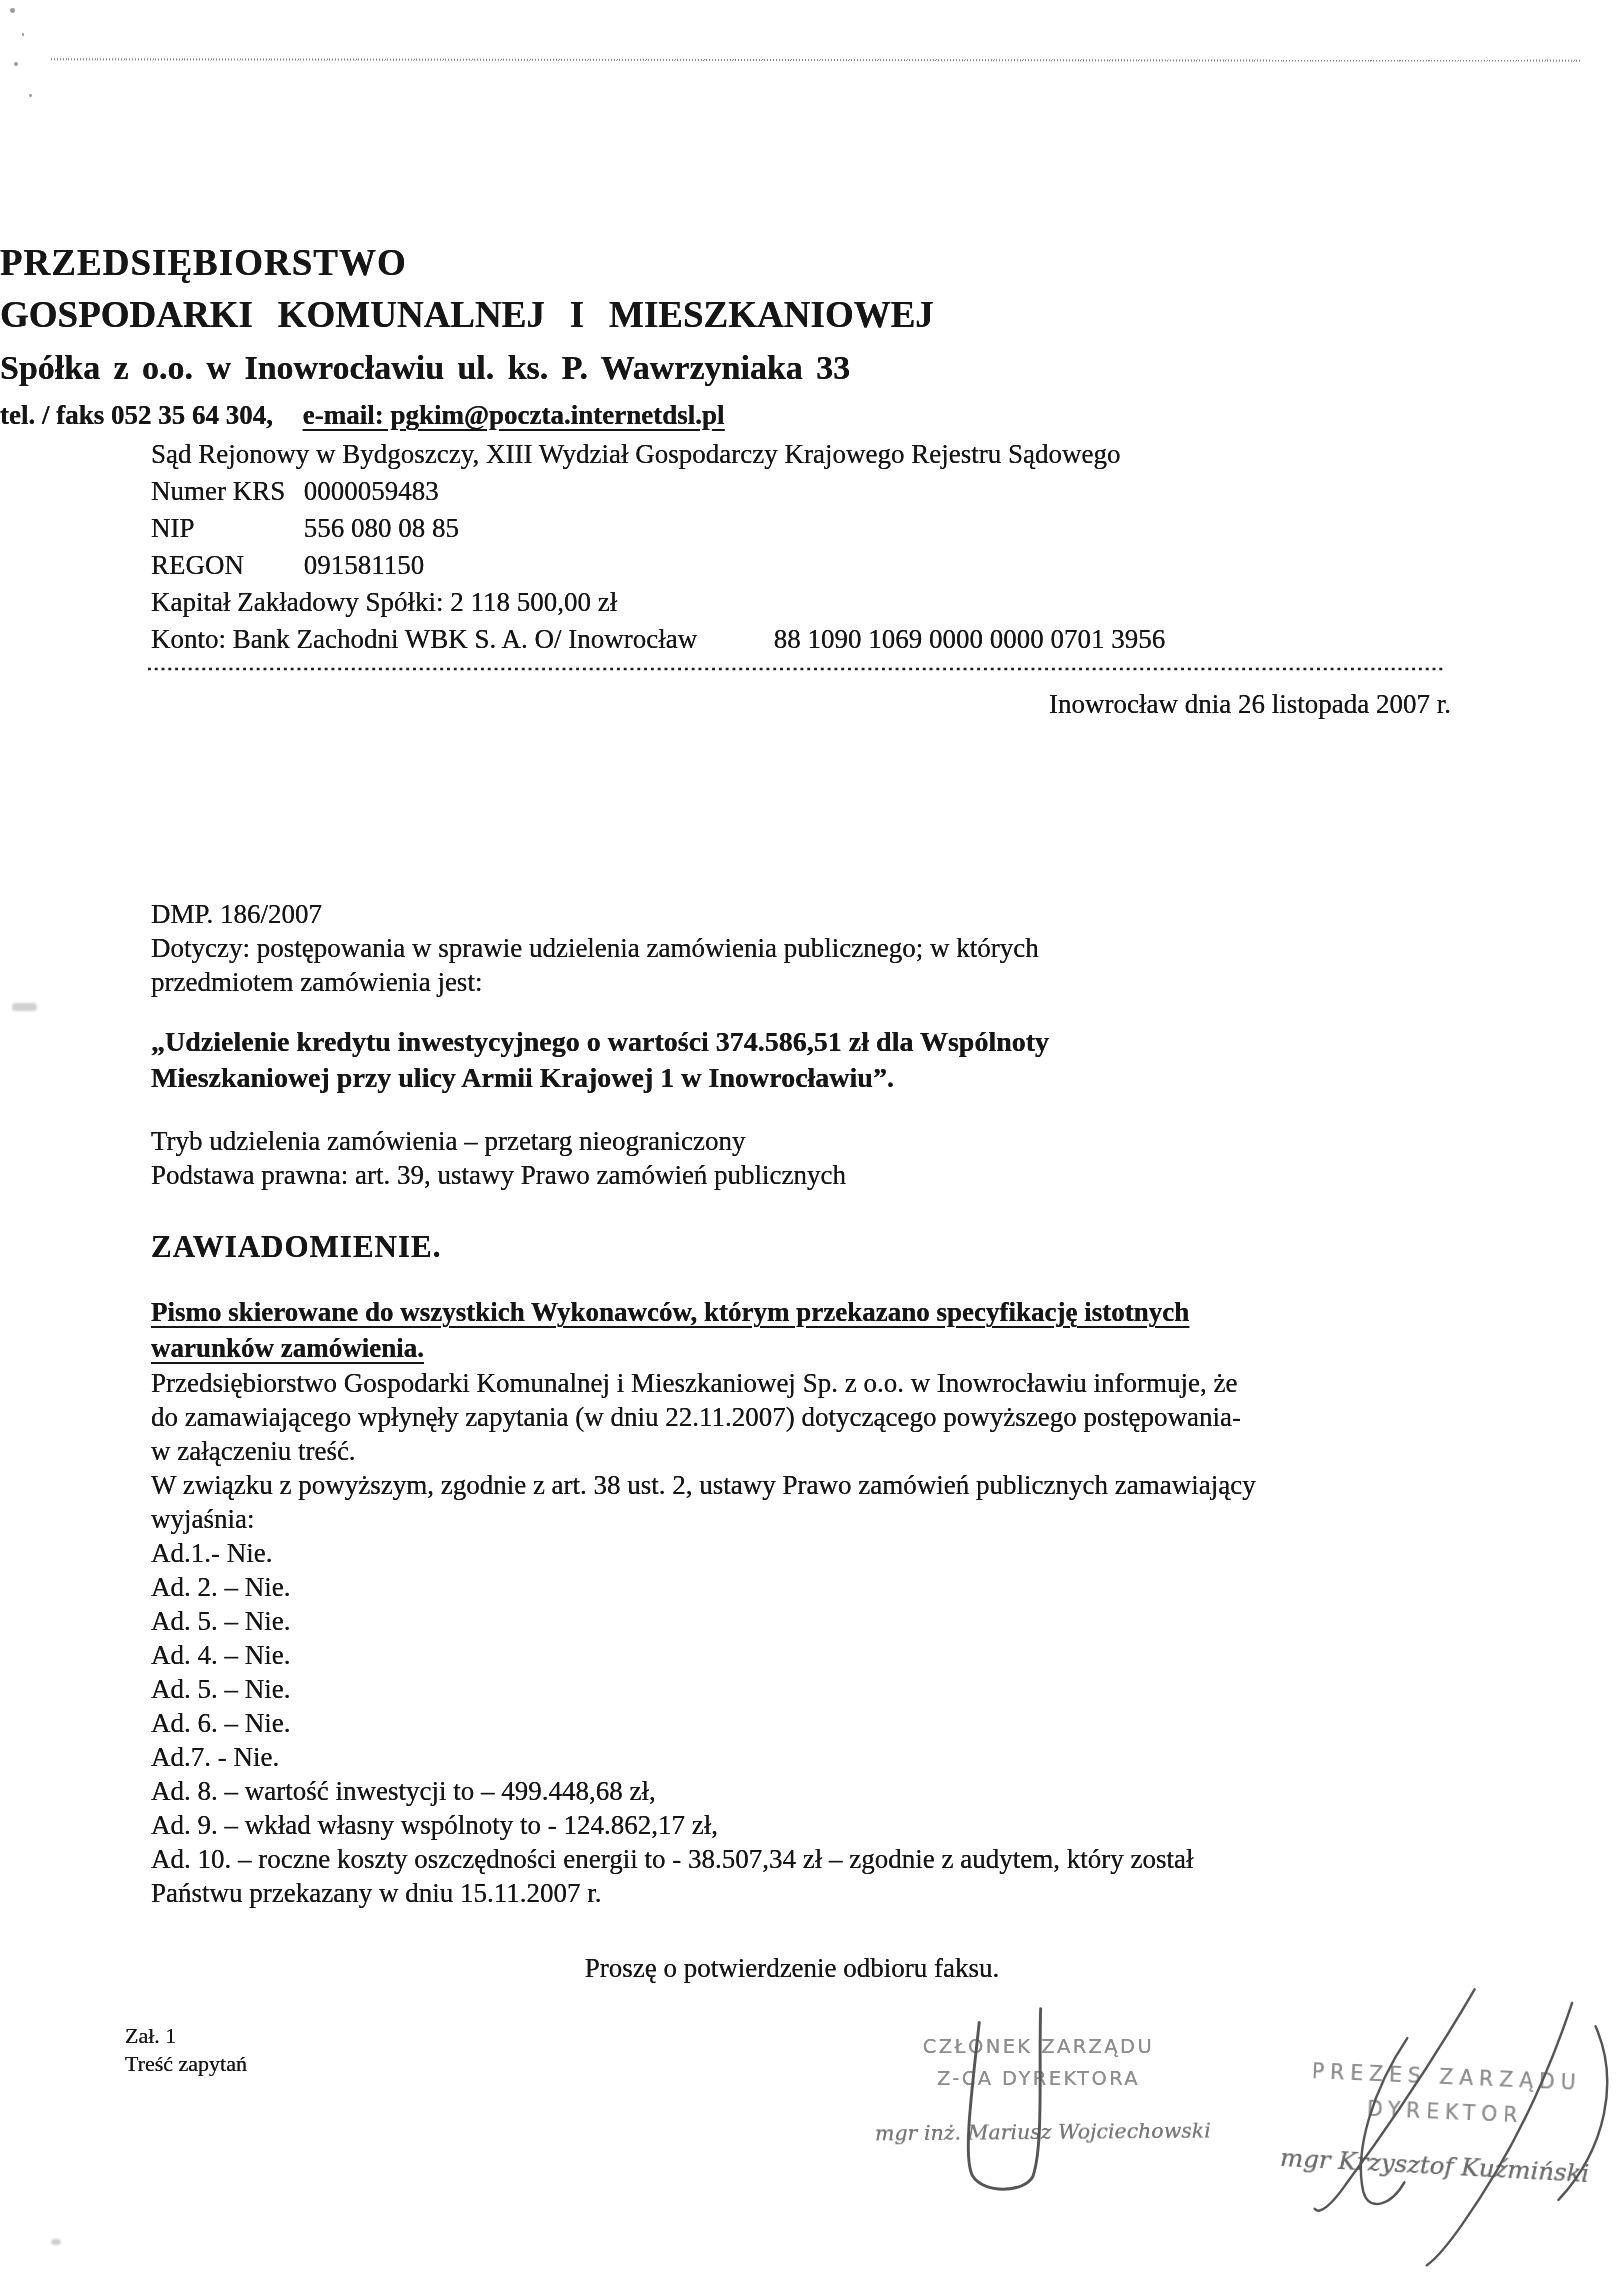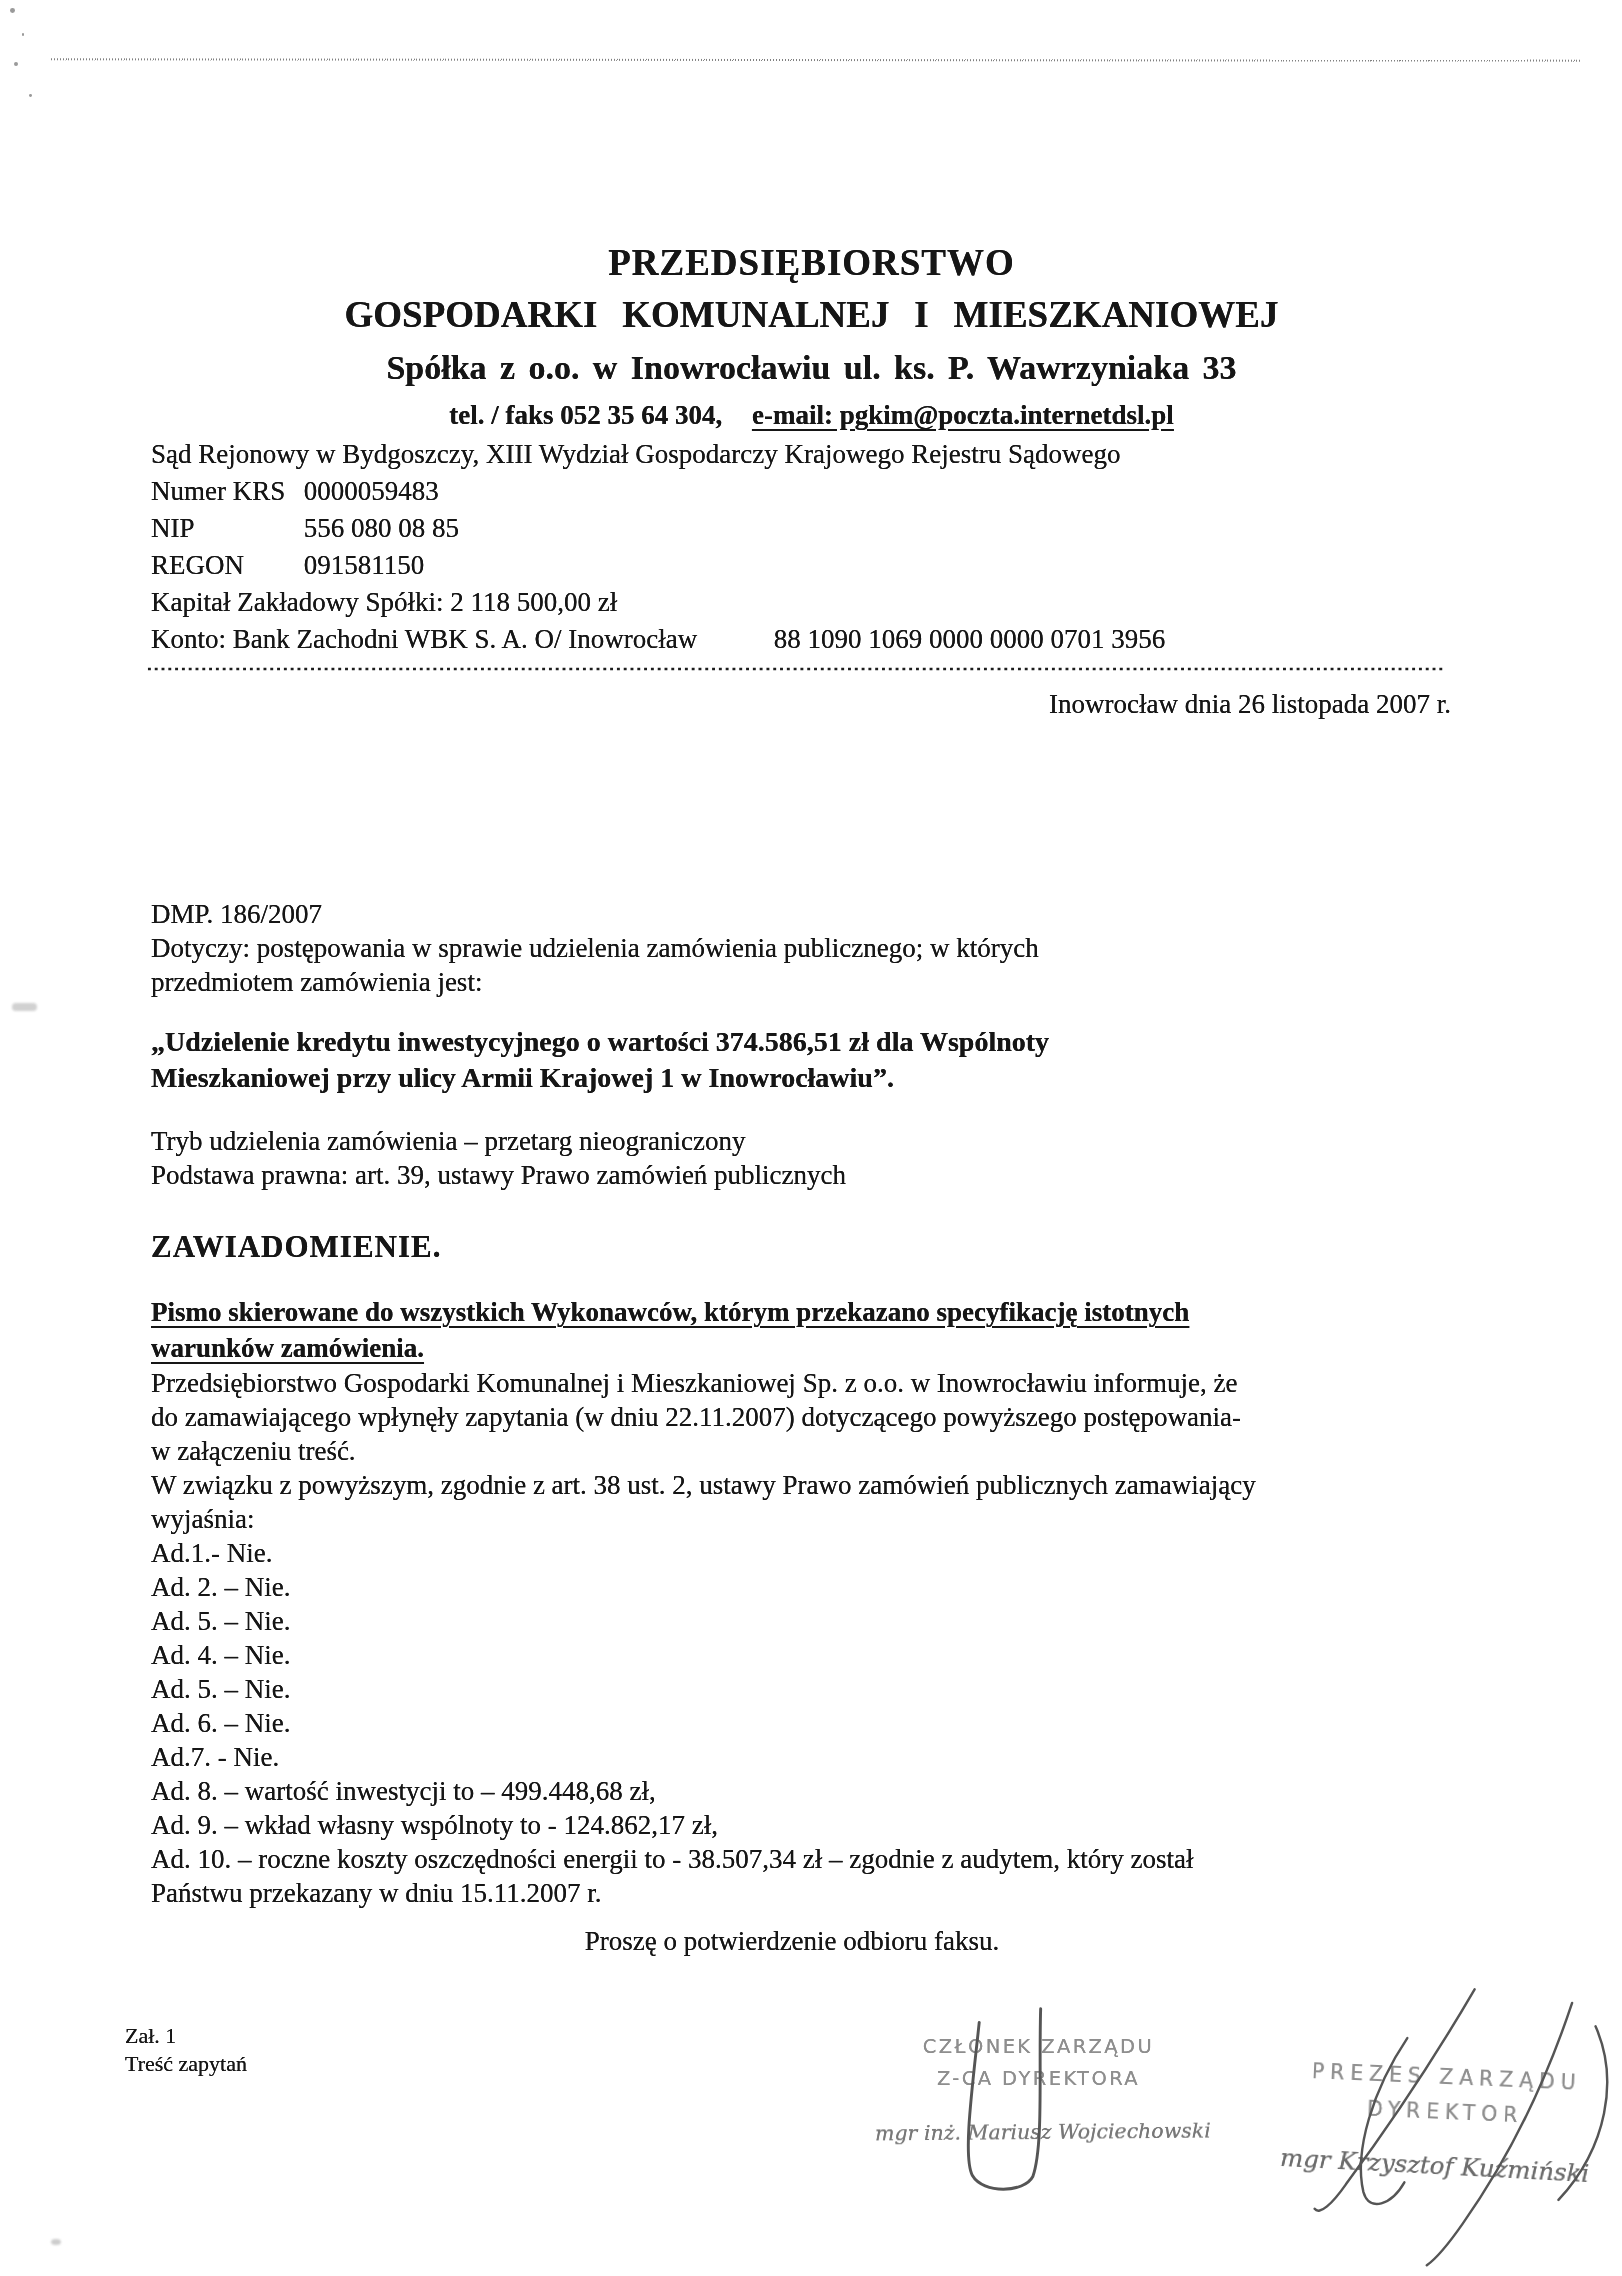--- a/index.html
+++ b/index.html
@@ -22,21 +22,21 @@
   }
   .speck{position:absolute;background:#9a9a9a;border-radius:50%;}
   .sp1{left:9.8px;top:7.8px;width:4.9px;height:4.9px;}
   .sp2{left:21.5px;top:33px;width:2.9px;height:2.9px;}
   .sp3{left:13.7px;top:62px;width:3.9px;height:3.9px;}
   .sp4{left:29px;top:94px;width:2.9px;height:2.9px;}
   .sp5{left:11.7px;top:1003px;width:25px;height:7.8px;border-radius:3.9px;opacity:.45;filter:blur(1px);}
   .sp6{left:51px;top:2239px;width:9.8px;height:5.9px;opacity:.5;filter:blur(1px);}
 
   
-  .letterhead{position:absolute;top:238px;left:0;width:100%;text-align:center;font-weight:bold;}
+  .letterhead{position:absolute;top:238px;left:0;width:100%;text-align:left;font-weight:bold;}
   .lh-co1{font-size:37px;line-height:50px;letter-spacing:1px;}
   .lh-co2{font-size:37px;line-height:54px;word-spacing:15.6px;}
   .lh-addr{font-size:34px;line-height:51px;word-spacing:4.9px;}
   .lh-contact{font-size:27px;line-height:45px;}
   .lh-contact .email{text-decoration:underline;text-underline-offset:4.9px;margin-left:23px;}
 
   
   .registry{position:absolute;top:436px;left:151px;font-size:27px;line-height:37px;}
   .reg-label{display:inline-block;min-width:146px;}
   .konto-label{display:inline-block;min-width:616px;}
@@ -48,21 +48,21 @@
     background-size:6.8px 5.9px;background-repeat:repeat-x;
   }
   .dateline{position:absolute;top:689px;right:172px;font-size:27px;}
 
   
   .body{position:absolute;top:897px;left:151px;width:1282px;font-size:27px;line-height:34px;}
   .subject{margin-top:25px;font-weight:bold;font-size:28px;line-height:36px;}
   .mode{margin-top:28px;}
   .notice-title{margin-top:37px;text-align:left;font-weight:bold;font-size:31px;line-height:36px;letter-spacing:1px;}
   .addressee{margin-top:29px;font-weight:bold;text-decoration:underline;text-underline-offset:4.9px;text-decoration-thickness:2.4px;line-height:36px;}
-  .closing{margin-top:14px;text-align:center;}
+  .closing{margin-top:41px;text-align:center;}
 
   
   .attach{position:absolute;top:2022px;left:125px;font-size:22px;line-height:28px;}
 
   .stamp{
     position:absolute;text-align:center;
     font-family:"DejaVu Sans", sans-serif;
     color:#8e8e8e;filter:blur(0.3px);
   }
   .stamp-left{top:2031px;left:892px;width:293px;font-size:19.5px;line-height:32px;letter-spacing:2.4px;}

